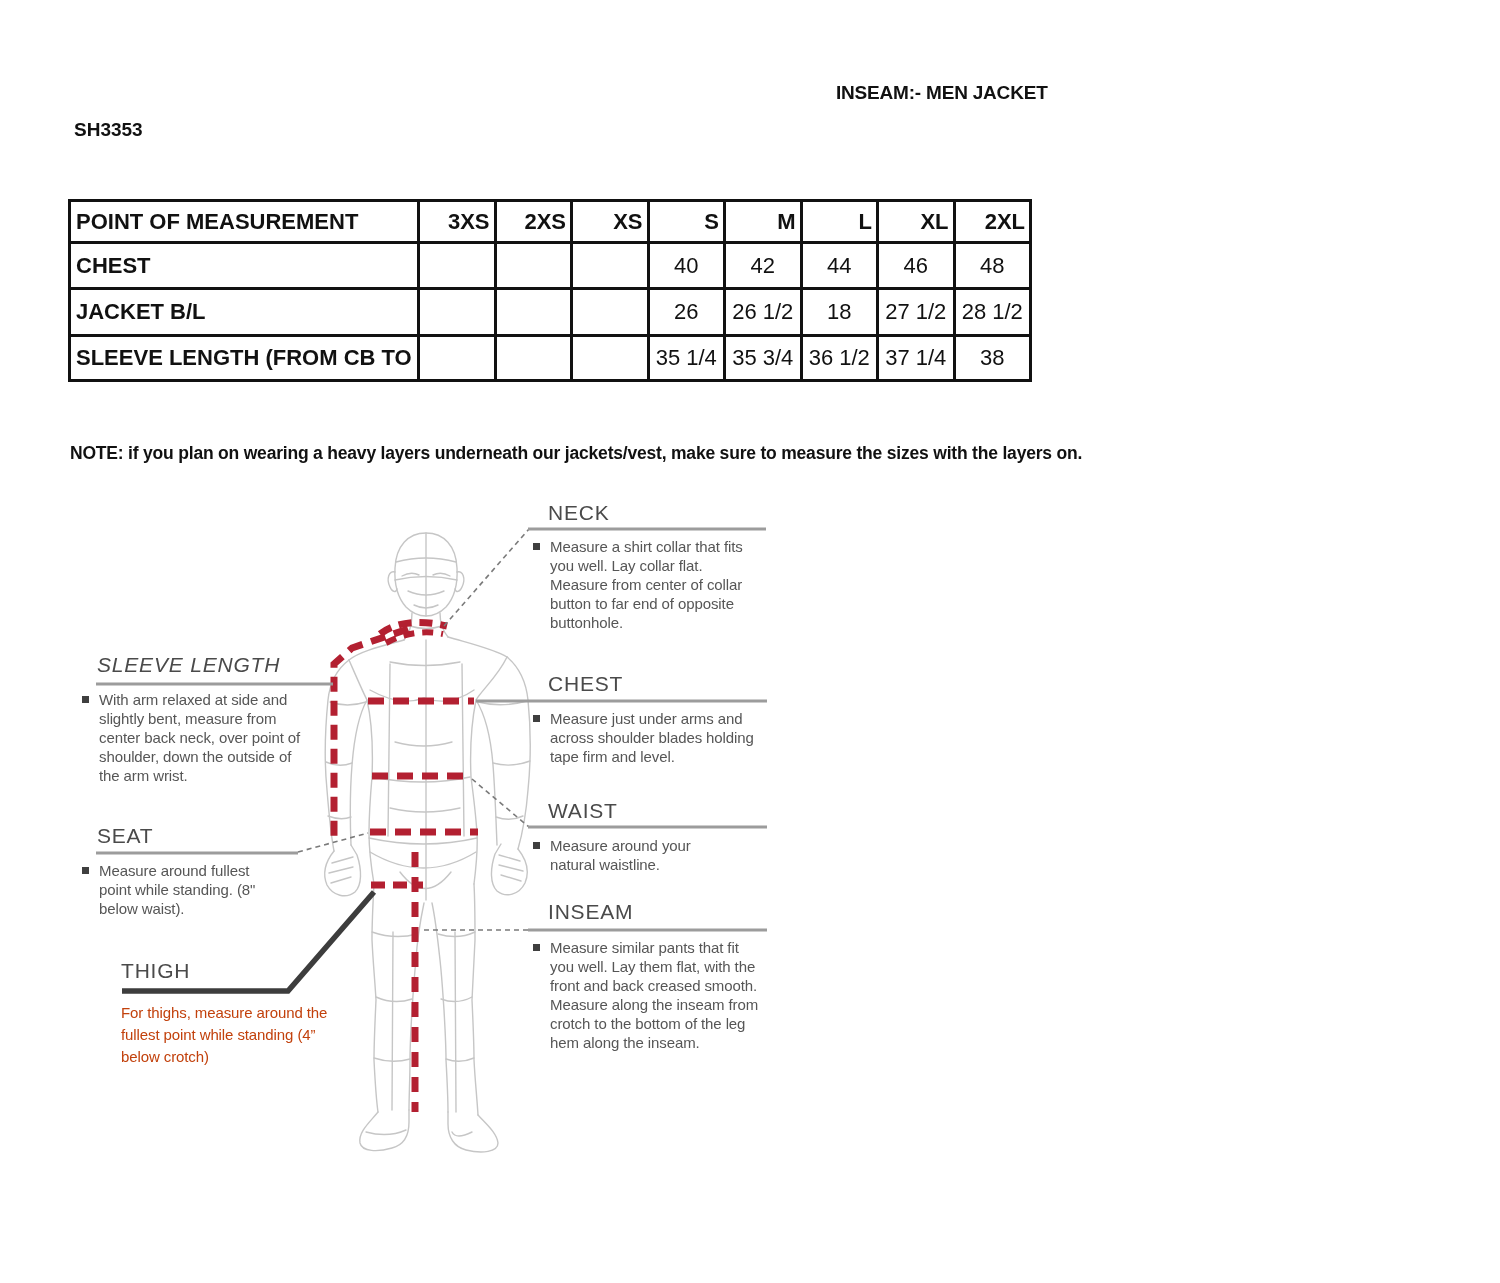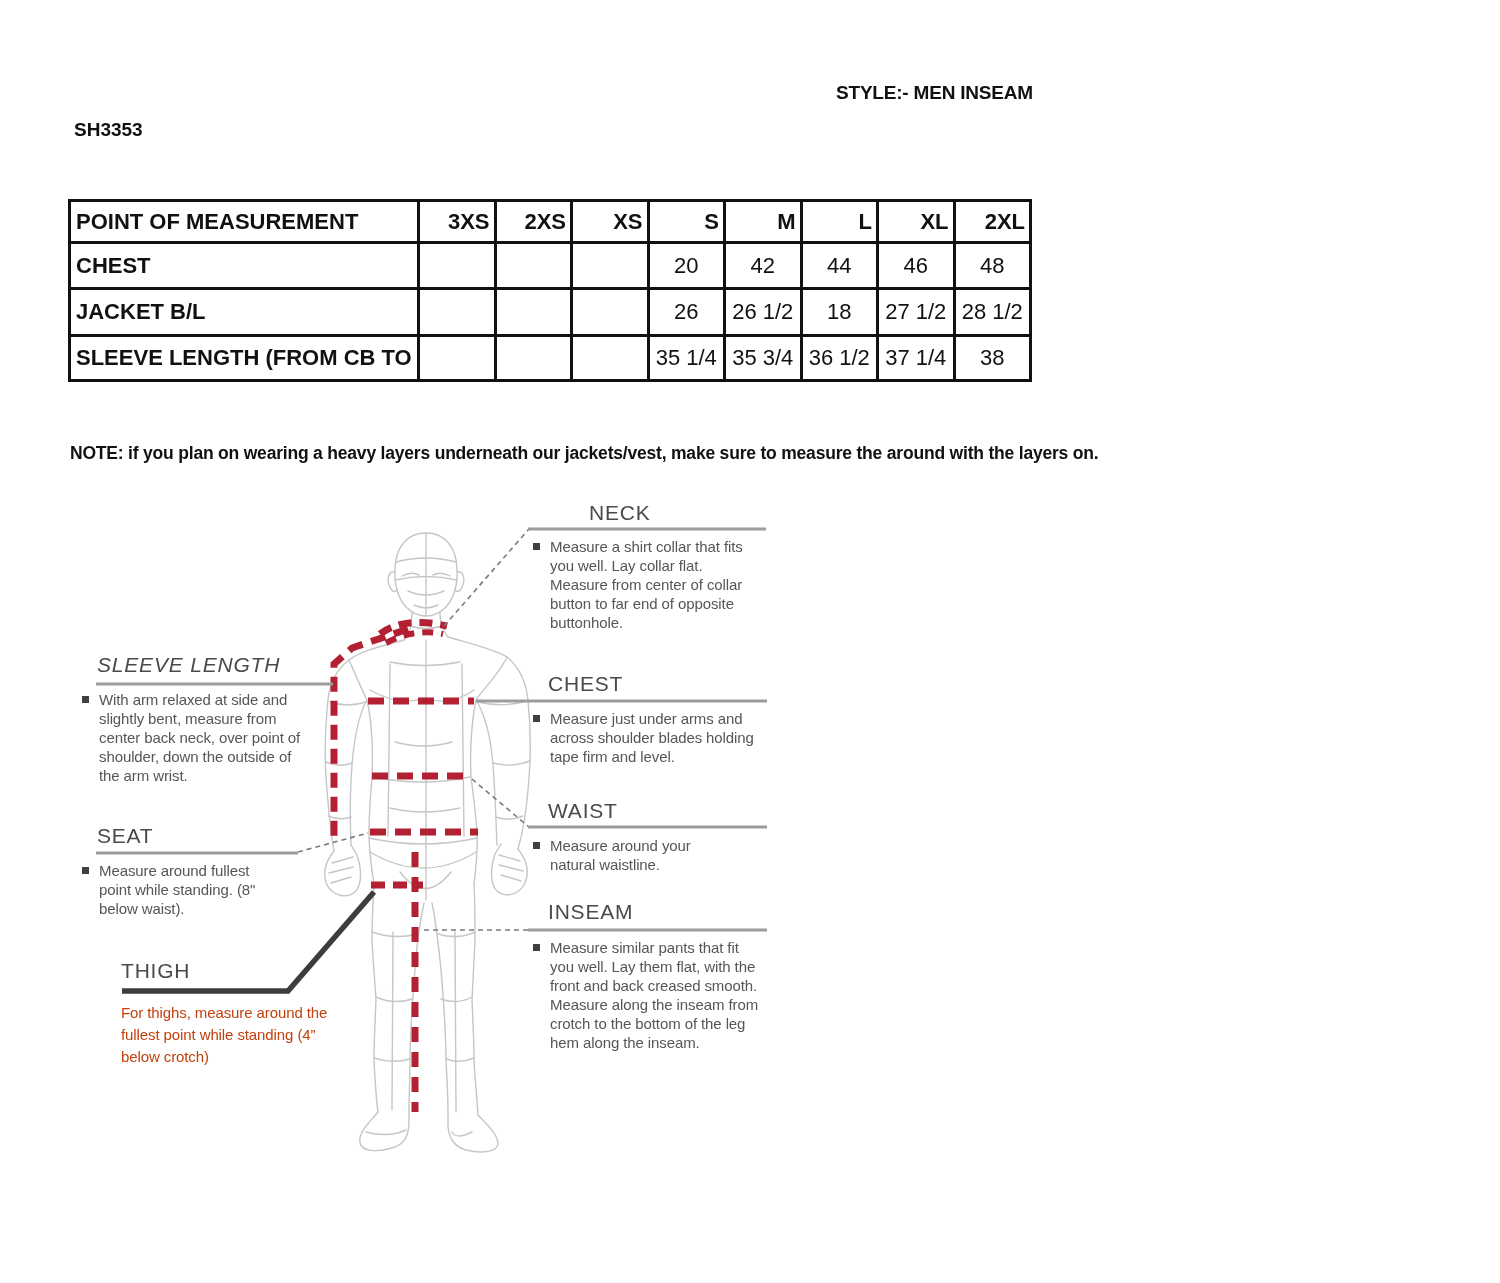--- a/index.html
+++ b/index.html
@@ -52,21 +52,21 @@
   .guide-desc .bullet{
     position:absolute;left:-17px;top:6px;width:7px;height:7px;background:#3f3f3f;display:block;
   }
   .guide-desc.thigh-desc{font-size:15px;line-height:22px;color:#c2410c;}
 </style>
 </head>
 <body>
 
 <div class="page">
 
-  <div class="style-label">STYLE:- MEN INSEAM</div>
+  <div class="style-label">INSEAM:- MEN JACKET</div>
   <div class="style-code">SH3353</div>
 
   <table class="size-table">
     <colgroup>
       <col class="c-label">
         <col>
         <col>
         <col>
         <col>
         <col>
@@ -86,21 +86,21 @@
         <th>XL</th>
         <th>2XL</th>
       </tr>
     </thead>
     <tbody>
       <tr class="r1">
         <th>CHEST</th>
         <td></td>
         <td></td>
         <td></td>
-        <td>20</td>
+        <td>40</td>
         <td>42</td>
         <td>44</td>
         <td>46</td>
         <td>48</td>
       </tr>
       <tr class="r2">
         <th>JACKET B/L</th>
         <td></td>
         <td></td>
         <td></td>
@@ -117,21 +117,21 @@
         <td></td>
         <td>35 1/4</td>
         <td>35 3/4</td>
         <td>36 1/2</td>
         <td>37 1/4</td>
         <td>38</td>
       </tr>
     </tbody>
   </table>
 
-  <div class="note-line">NOTE: if you plan on wearing a heavy layers underneath our jackets/vest, make sure to measure the around with the layers on.</div>
+  <div class="note-line">NOTE: if you plan on wearing a heavy layers underneath our jackets/vest, make sure to measure the sizes with the layers on.</div>
 
   <svg class="diagram" width="1500" height="1283" viewBox="0 0 1500 1283" xmlns="http://www.w3.org/2000/svg">
     <g>
 
       <path class="fig-line" d="M426,533 C408,533 396,546 395,568 C394,586 398,598 406,607 C412,613 420,616 426,616 C432,616 440,613 446,607 C454,598 458,586 457,568 C456,546 444,533 426,533 Z"></path>
       <path class="fig-line" d="M395,572 C389,570 386,579 390,587 C392,592 396,593 397,589"></path>
       <path class="fig-line" d="M457,572 C463,570 466,579 462,587 C460,592 456,593 455,589"></path>
       <path class="fig-line" d="M426,533 L426,616"></path>
       <path class="fig-line" d="M396,562 Q426,554 456,562"></path>
       <path class="fig-line" d="M395,580 Q426,573 457,580"></path>
@@ -227,21 +227,21 @@
       <path class="conn-solid" d="M96,853 L298,853"></path>
       <path class="conn-thin" d="M298,852 L368,833"></path>
 
       <path class="conn-thin" d="M424,930 L530,930" stroke-dasharray="none"></path>
       <path class="conn-solid" d="M528,930 L767,930"></path>
 
       <path class="conn-thick" d="M122,991 L288,991 L374,892"></path>
     </g>
   </svg>
 
-  <div class="guide-title" style="left:548px;top:501px;margin-left:41px;">NECK</div>
+  <div class="guide-title" style="left:548px;top:501px;">NECK</div>
   <div class="guide-desc" style="left:550px;top:537px;width:205px;">
     <span class="bullet"></span>
     <span>Measure a shirt collar that fits you well. Lay collar flat. Measure from center of collar button to far end of opposite buttonhole.</span>
   </div>
 
   <div class="guide-title" style="left:97px;top:653px;font-style:italic;">SLEEVE LENGTH</div>
   <div class="guide-desc" style="left:99px;top:690px;width:207px;">
     <span class="bullet"></span>
     <span>With arm relaxed at side and slightly bent, measure from center back neck, over point of shoulder, down the outside of the arm wrist.</span>
   </div>

